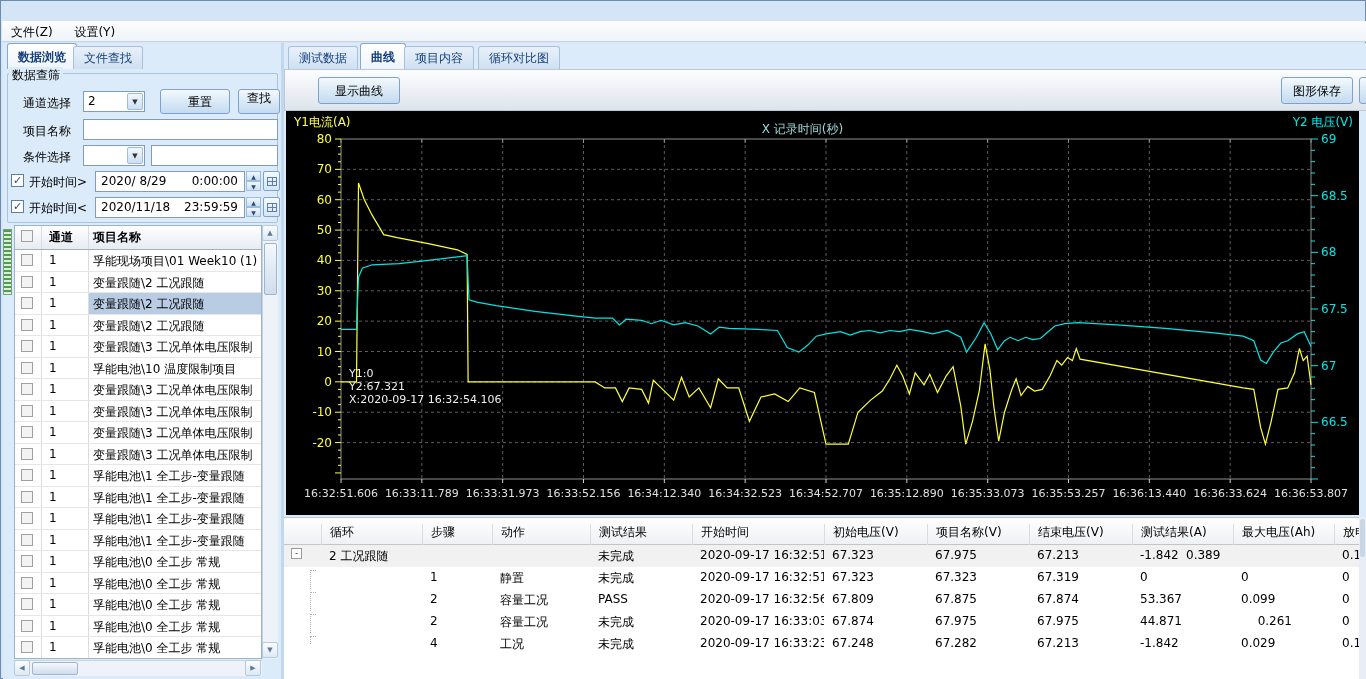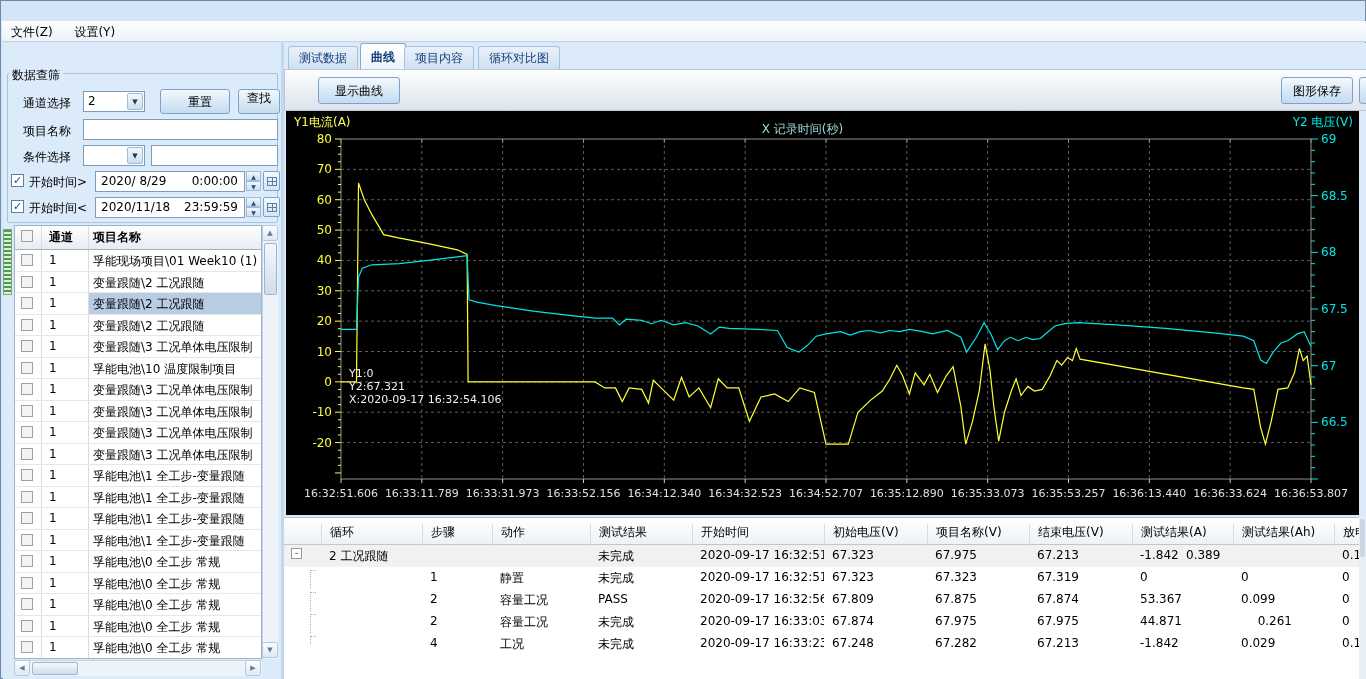--- a/index.html
+++ b/index.html
@@ -125,20 +125,24 @@
 
 <div class="app">
 
 
   <div class="menubar">
     <span class="menu-item">文件(Z)</span>
     <span class="menu-item">设置(Y)</span>
   </div>
 
   <div class="left-panel">
+    <div class="tabstrip" style="left:4px;top:0;width:270px;">
+      <div class="tab active" style="left:0;">数据浏览</div>
+      <div class="tab" style="left:66px;">文件查找</div>
+    </div>
 
     <div class="groupbox"></div>
     <div class="group-title">数据查筛</div>
 
     <span class="lbl" style="left:20px;top:52px;">通道选择</span>
     <div class="combo" style="left:80px;top:48px;width:62px;height:21px;">
       <span class="cval">2</span>
       <span class="carr">▼</span>
     </div>
     <div class="btn" style="left:157px;top:46px;width:70px;height:25px;padding-top:4px;padding-left:10px;">重置</div>
@@ -529,21 +533,21 @@
       <div class="bhead" id="btable-head">
           <div style="left: 37px; width: 101px;">循环</div>
           <div style="left: 138px; width: 70px;">步骤</div>
           <div style="left: 208px; width: 98px;">动作</div>
           <div style="left: 306px; width: 102px;">测试结果</div>
           <div style="left: 408px; width: 132px;">开始时间</div>
           <div style="left: 540px; width: 103px;">初始电压(V)</div>
           <div style="left: 643px; width: 102px;">项目名称(V)</div>
           <div style="left: 745px; width: 103px;">结束电压(V)</div>
           <div style="left: 848px; width: 101px;">测试结果(A)</div>
-          <div style="left: 949px; width: 101px;">测试结果(Ah)</div>
+          <div style="left: 949px; width: 101px;">最大电压(Ah)</div>
           <div style="left: 1050px; width: 30px;">放电容</div>
         </div>
       <div id="btable-body">
           <div class="brow hl">
             <div class="expander" style="padding: 0px;">-</div>
             <div style="left: 37px; width: 101px;">2 工况跟随</div>
             <div style="left: 138px; width: 70px;"></div>
             <div style="left: 208px; width: 98px;"></div>
             <div style="left: 306px; width: 102px;">未完成</div>
             <div style="left: 408px; width: 132px;">2020-09-17 16:32:51</div>

